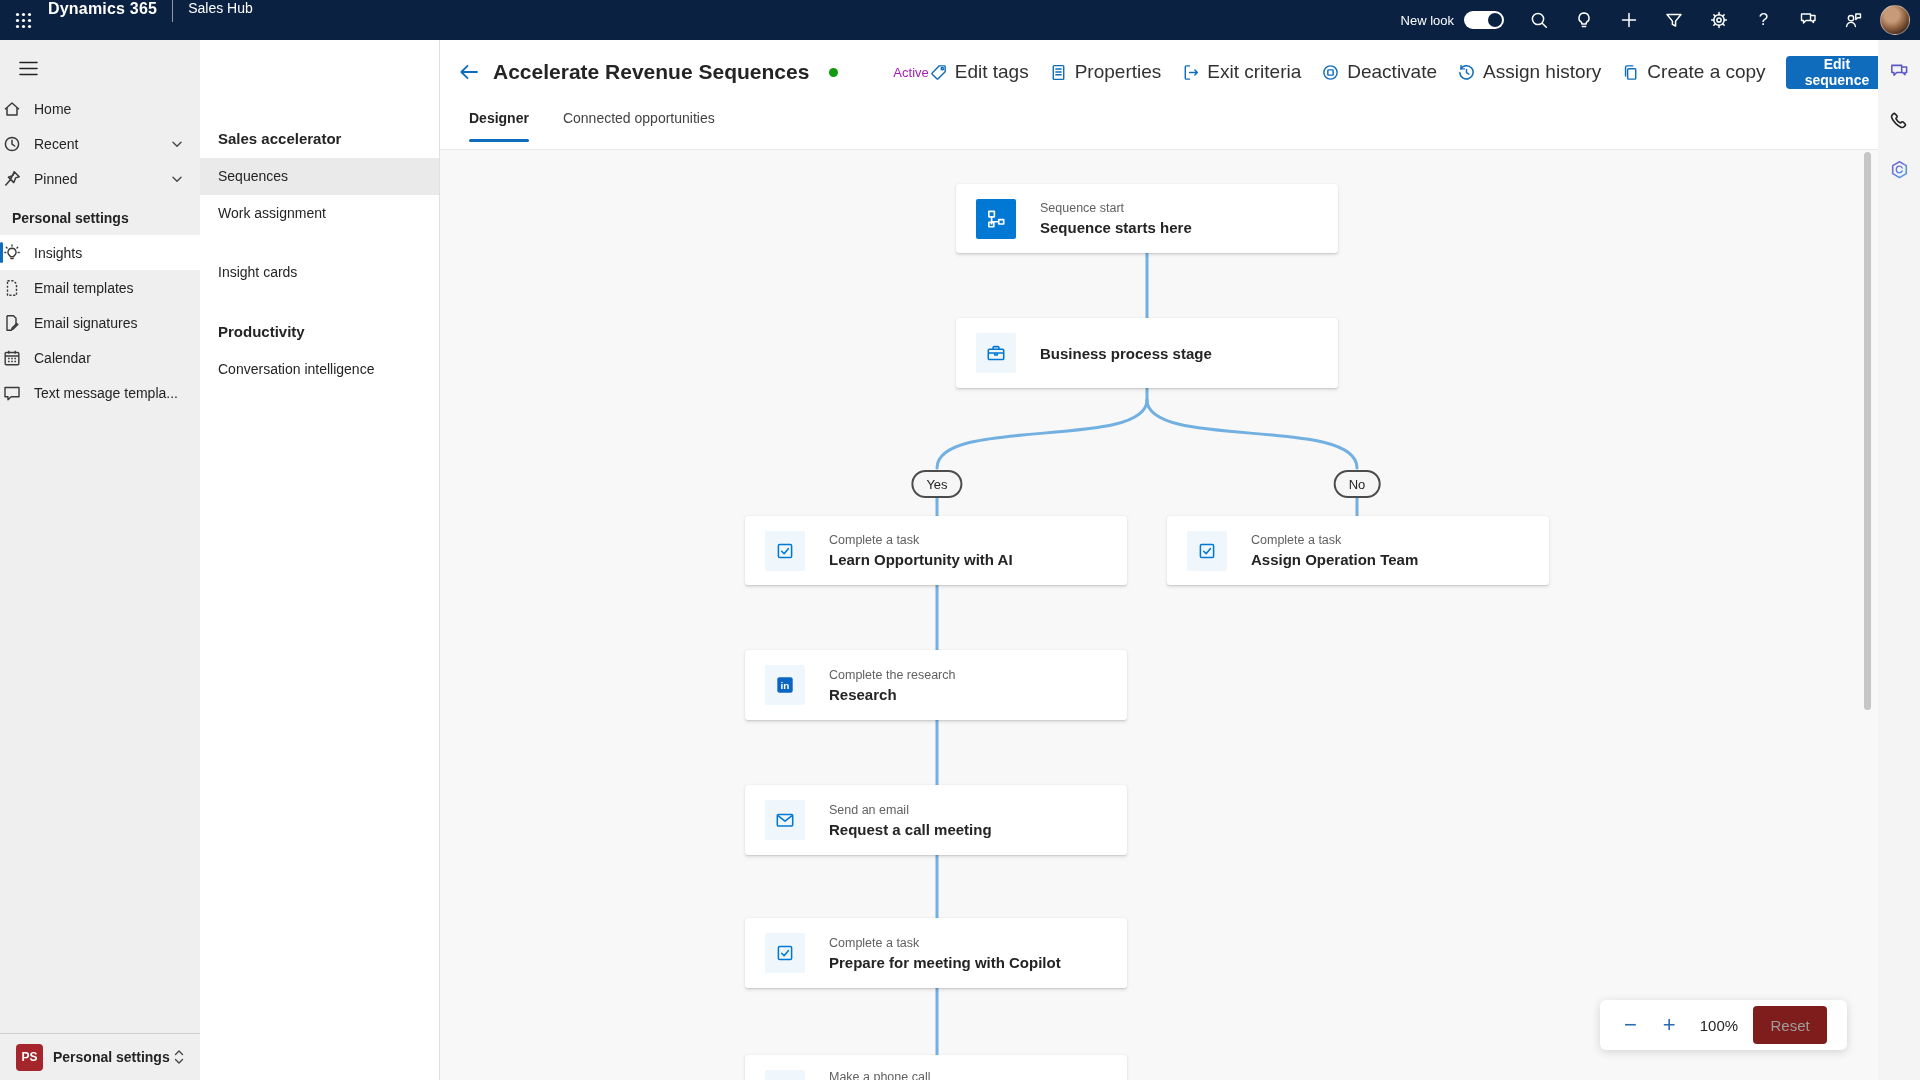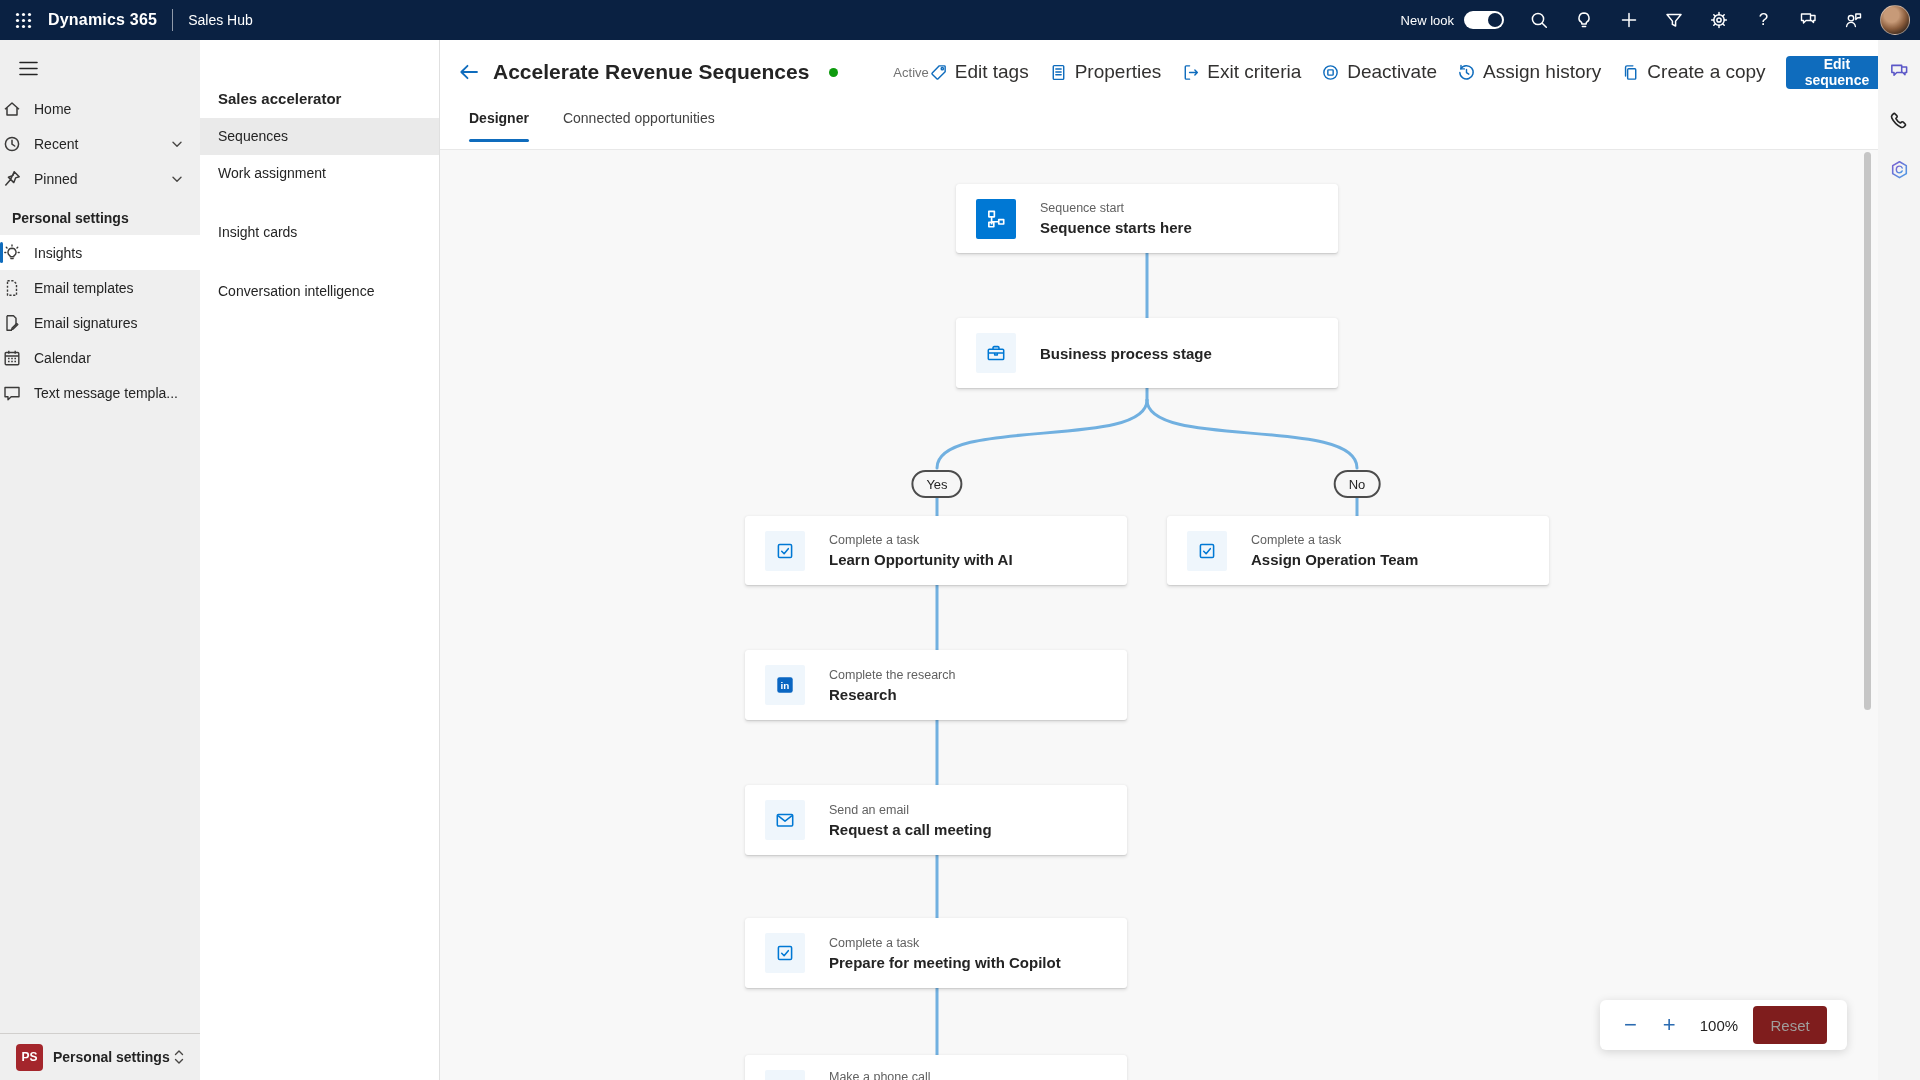--- a/index.html
+++ b/index.html
@@ -1,20 +1,20 @@
 <!DOCTYPE html>
 <html><head>
 <meta charset="utf-8">
 <style>
   html,body{margin:0;padding:0;}
   body{width:1920px;height:1080px;overflow:hidden;font-family:"Liberation Sans",sans-serif;background:#fff;-webkit-font-smoothing:antialiased;}
   .app{position:relative;width:1920px;height:1080px;overflow:hidden;}
 
   
-  .topbar{position:absolute;top:0;left:0;width:1920px;height:40px;background:#0a2142;display:flex;align-items:center;color:#fff;z-index:40;}
+  .topbar{position:absolute;top:0;left:0;width:1920px;height:40px;background:#0a2142;display:flex;color:#fff;z-index:40;}
   .waffle{width:46px;height:40px;display:flex;align-items:center;justify-content:center;cursor:pointer;}
   .brand{font-size:16px;font-weight:bold;letter-spacing:.2px;margin-left:2px;white-space:nowrap;}
   .tb-divider{width:1px;height:22px;background:rgba(255,255,255,.55);margin:0 15px;}
   .app-name{font-size:14px;white-space:nowrap;}
   .tb-right{margin-left:auto;display:flex;align-items:center;}
   .newlook-label{font-size:13px;margin-right:10px;}
   .toggle{width:40px;height:18px;background:#fff;border-radius:10px;position:relative;margin-right:12px;cursor:pointer;}
   .toggle .knob{position:absolute;right:2px;top:2px;width:14px;height:14px;border-radius:50%;background:#0a2142;}
   .tb-btn{width:45px;height:40px;display:flex;align-items:center;justify-content:center;color:#fff;cursor:pointer;}
   .tb-help{font-size:17px;font-weight:400;}
@@ -28,32 +28,32 @@
   .nav-item .chev{position:absolute;right:16px;color:#484644;display:flex;}
   .nav-section{height:35px;margin-top:4px;display:flex;align-items:center;padding-left:12px;font-weight:bold;font-size:14px;color:#242424;}
   .nav-item.selected{background:#fff;}
   .nav-item.selected::before{content:"";position:absolute;left:0;top:7px;bottom:7px;width:3px;border-radius:2px;background:#0f6cbd;}
   .nav-footer{position:absolute;bottom:0;left:0;right:0;height:46px;border-top:1px solid #d1cfcd;display:flex;align-items:center;padding-left:16px;cursor:pointer;background:#efefef;}
   .ps-badge{width:27px;height:27px;border-radius:4px;background:#a4262c;color:#fff;font-size:12px;font-weight:bold;display:flex;align-items:center;justify-content:center;flex:none;}
   .nav-footer .flabel{font-size:14px;font-weight:bold;color:#242424;margin-left:10px;white-space:nowrap;}
   .nav-footer .unfold{margin-left:auto;margin-right:14px;color:#484644;display:flex;}
 
   
-  .side-panel{position:absolute;top:40px;left:200px;width:240px;height:1040px;background:#fff;border-right:1px solid #e0e0e0;box-sizing:border-box;padding-top:40px;z-index:20;}
+  .side-panel{position:absolute;top:40px;left:200px;width:240px;height:1040px;background:#fff;border-right:1px solid #e0e0e0;box-sizing:border-box;padding-top:80px;z-index:20;}
   .sp-header{height:38px;line-height:38px;padding-left:18px;font-size:15px;font-weight:bold;color:#242424;}
   .sp-item{height:37px;line-height:37px;padding-left:18px;font-size:14px;color:#242424;cursor:pointer;white-space:nowrap;}
   .sp-item.selected{background:#eaeaea;}
   .sp-gap{height:22px;}
 
   
   .main-header{position:absolute;top:40px;left:440px;width:1438px;height:110px;background:#fff;border-bottom:1px solid #e8e8e8;box-sizing:border-box;z-index:10;}
   .mh-row1{height:64px;display:flex;align-items:center;padding-left:18px;}
   .back-btn{width:34px;height:34px;display:flex;align-items:center;justify-content:center;color:#0f6cbd;cursor:pointer;border-radius:4px;}
   .page-title{font-size:21px;font-weight:bold;color:#242424;margin-left:13px;white-space:nowrap;}
-  .status{display:flex;align-items:center;margin-left:20px;font-size:13px;color:#737373;gap:48px;}
+  .status{display:flex;align-items:center;margin-left:20px;font-size:13px;color:#a21caf;gap:48px;}
   .status-dot{width:9px;height:9px;border-radius:50%;background:#0e9b0e;margin-right:7px;}
   .mh-toolbar{margin-left:auto;display:flex;align-items:center;gap:20px;margin-right:24px;}
   .tool-btn{display:flex;align-items:center;gap:7px;font-size:19px;color:#323130;cursor:pointer;white-space:nowrap;}
   .tool-btn .ticon{color:#0f6cbd;display:flex;}
   .primary-btn{background:#0f6cbd;color:#fff;font-size:14px;font-weight:bold;height:33px;padding:0 19px;border-radius:4px;display:flex;align-items:center;cursor:pointer;border:none;}
   .mh-tabs{display:flex;padding-left:29px;gap:34px;height:45px;}
   .tab{font-size:14px;color:#424242;position:relative;display:flex;align-items:flex-start;padding-top:6px;cursor:pointer;}
   .tab.active{font-weight:bold;color:#242424;}
   .tab.active::after{content:"";position:absolute;left:0;right:0;bottom:7px;height:3px;border-radius:2px;background:#0f6cbd;}
 
@@ -258,20 +258,21 @@
     </div>
   </div>
 
   <div class="side-panel">
     <div class="sp-header">Sales accelerator</div>
     <div class="sp-item selected">Sequences</div>
     <div class="sp-item">Work assignment</div>
     <div class="sp-gap"></div>
     <div class="sp-item">Insight cards</div>
     <div class="sp-gap"></div>
+    <div class="sp-header">Productivity</div>
     <div class="sp-item">Conversation intelligence</div>
   </div>
 
   <div class="main-header">
     <div class="mh-row1">
       <div class="back-btn">
         <svg width="22" height="22" viewBox="0 0 22 22" fill="none" stroke="currentColor" stroke-width="1.8" stroke-linecap="round" stroke-linejoin="round">
             <path d="M19 11H3.5M9.5 4.8 3.3 11l6.2 6.2"></path>
           </svg>
       </div>

